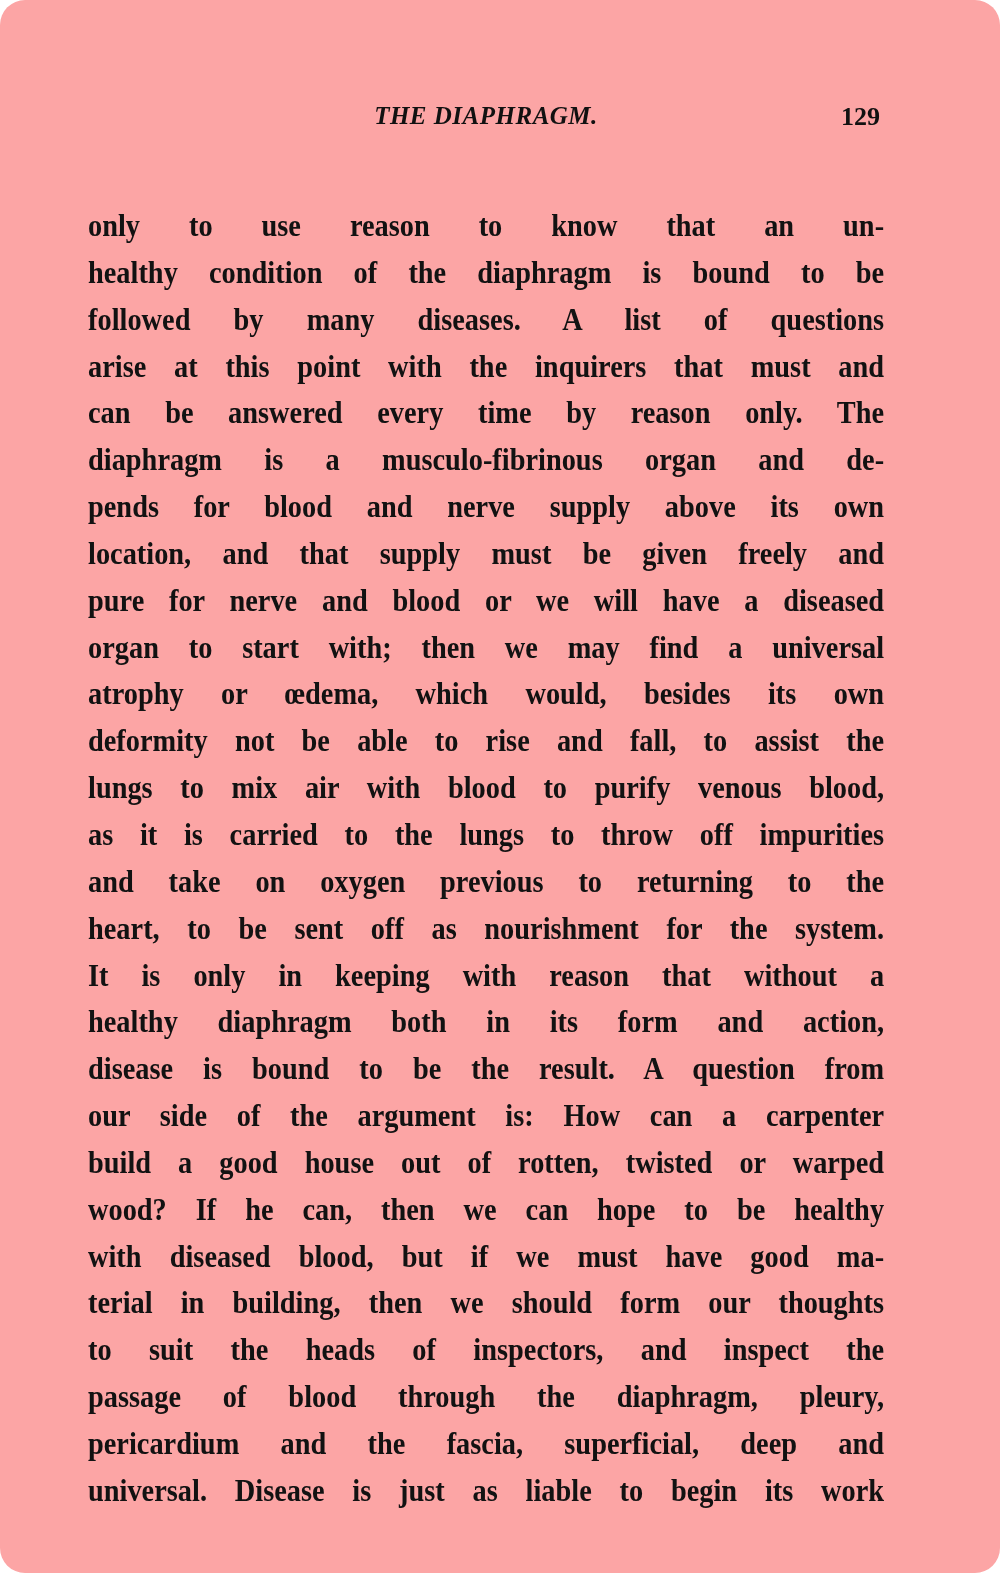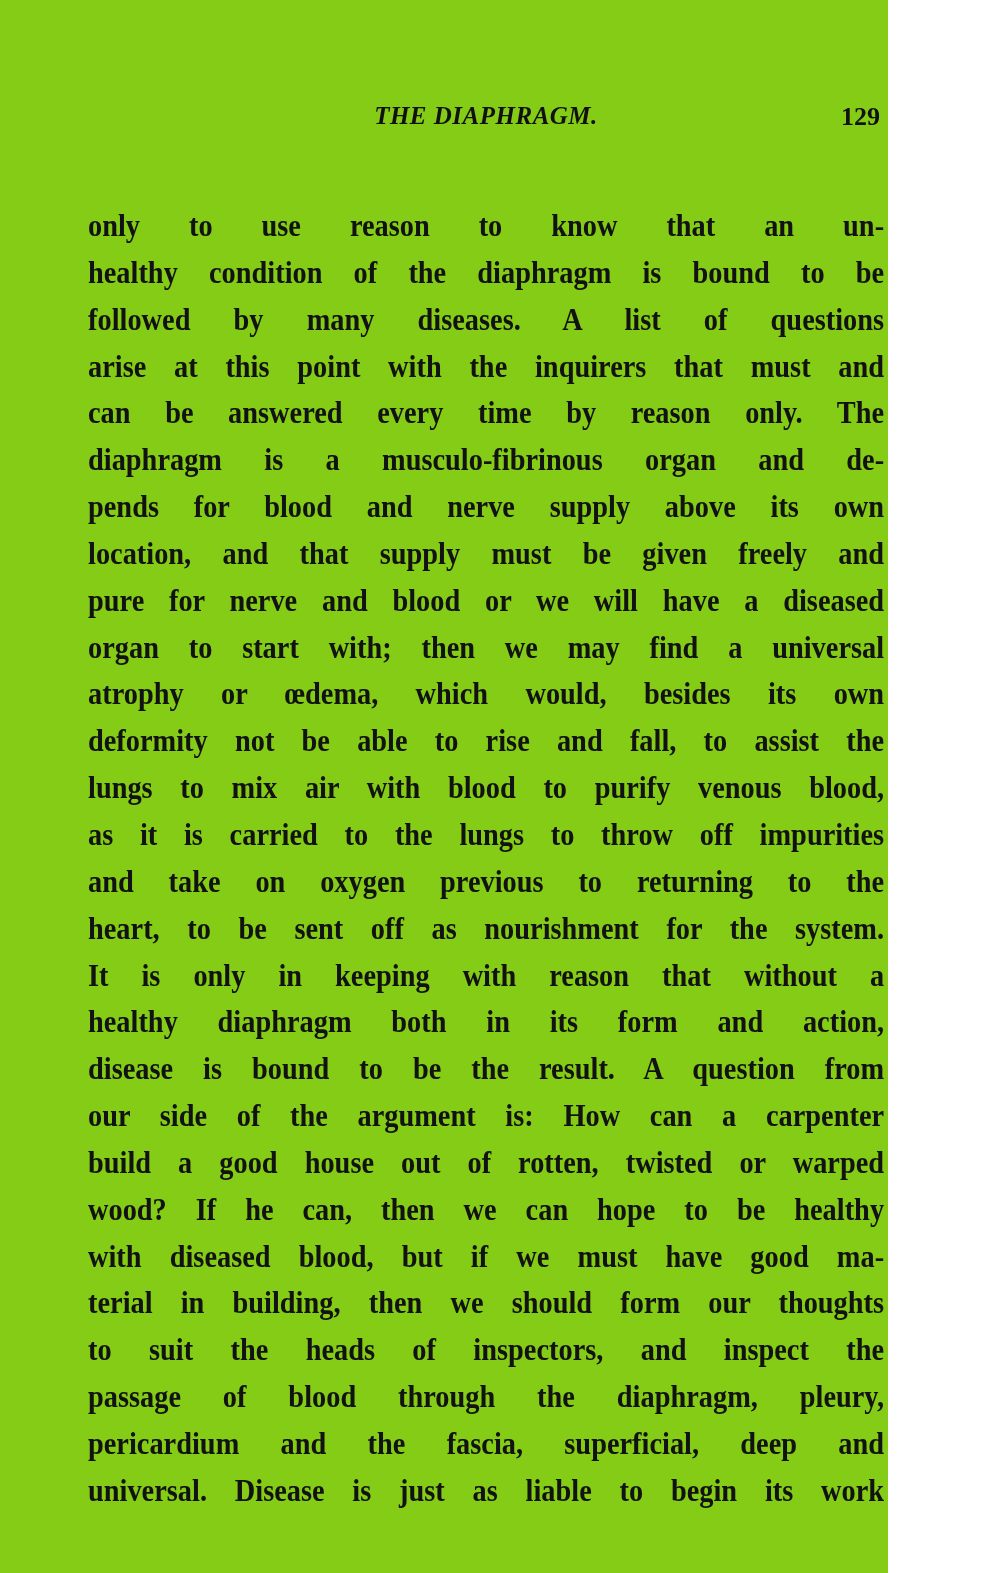--- a/index.html
+++ b/index.html
@@ -1,17 +1,17 @@
 <!DOCTYPE html>
 <html><head>
 <meta charset="utf-8">
 <style>
   html, body { margin: 0; padding: 0; background: #ffffff; }
   body { width: 1000px; height: 1573px; position: relative; overflow: hidden; }
-  .page { position: absolute; left: 0; top: 0; width: 888px; height: 1573px; background: #84cc16; }
+  .page { position: absolute; left: 0; top: 0; width: 1000px; height: 1573px; background: #fca5a5; border-radius: 25px; }
   .running-head {
     position: absolute; left: 88px; top: 100px; width: 796px; height: 34px;
     font-family: "Liberation Serif", "DejaVu Serif", serif;
     color: #111;
   }
   .running-title {
     position: absolute; left: 0; right: 0; text-align: center;
     font-style: italic; font-weight: bold; font-size: 25px; letter-spacing: 0.5px;
     top: 2px;
   }

